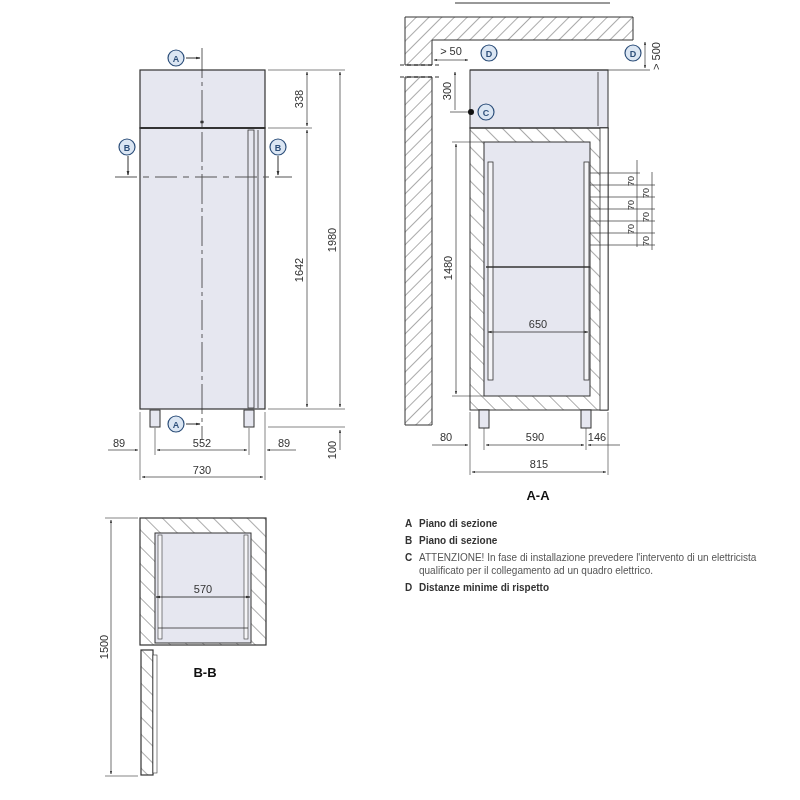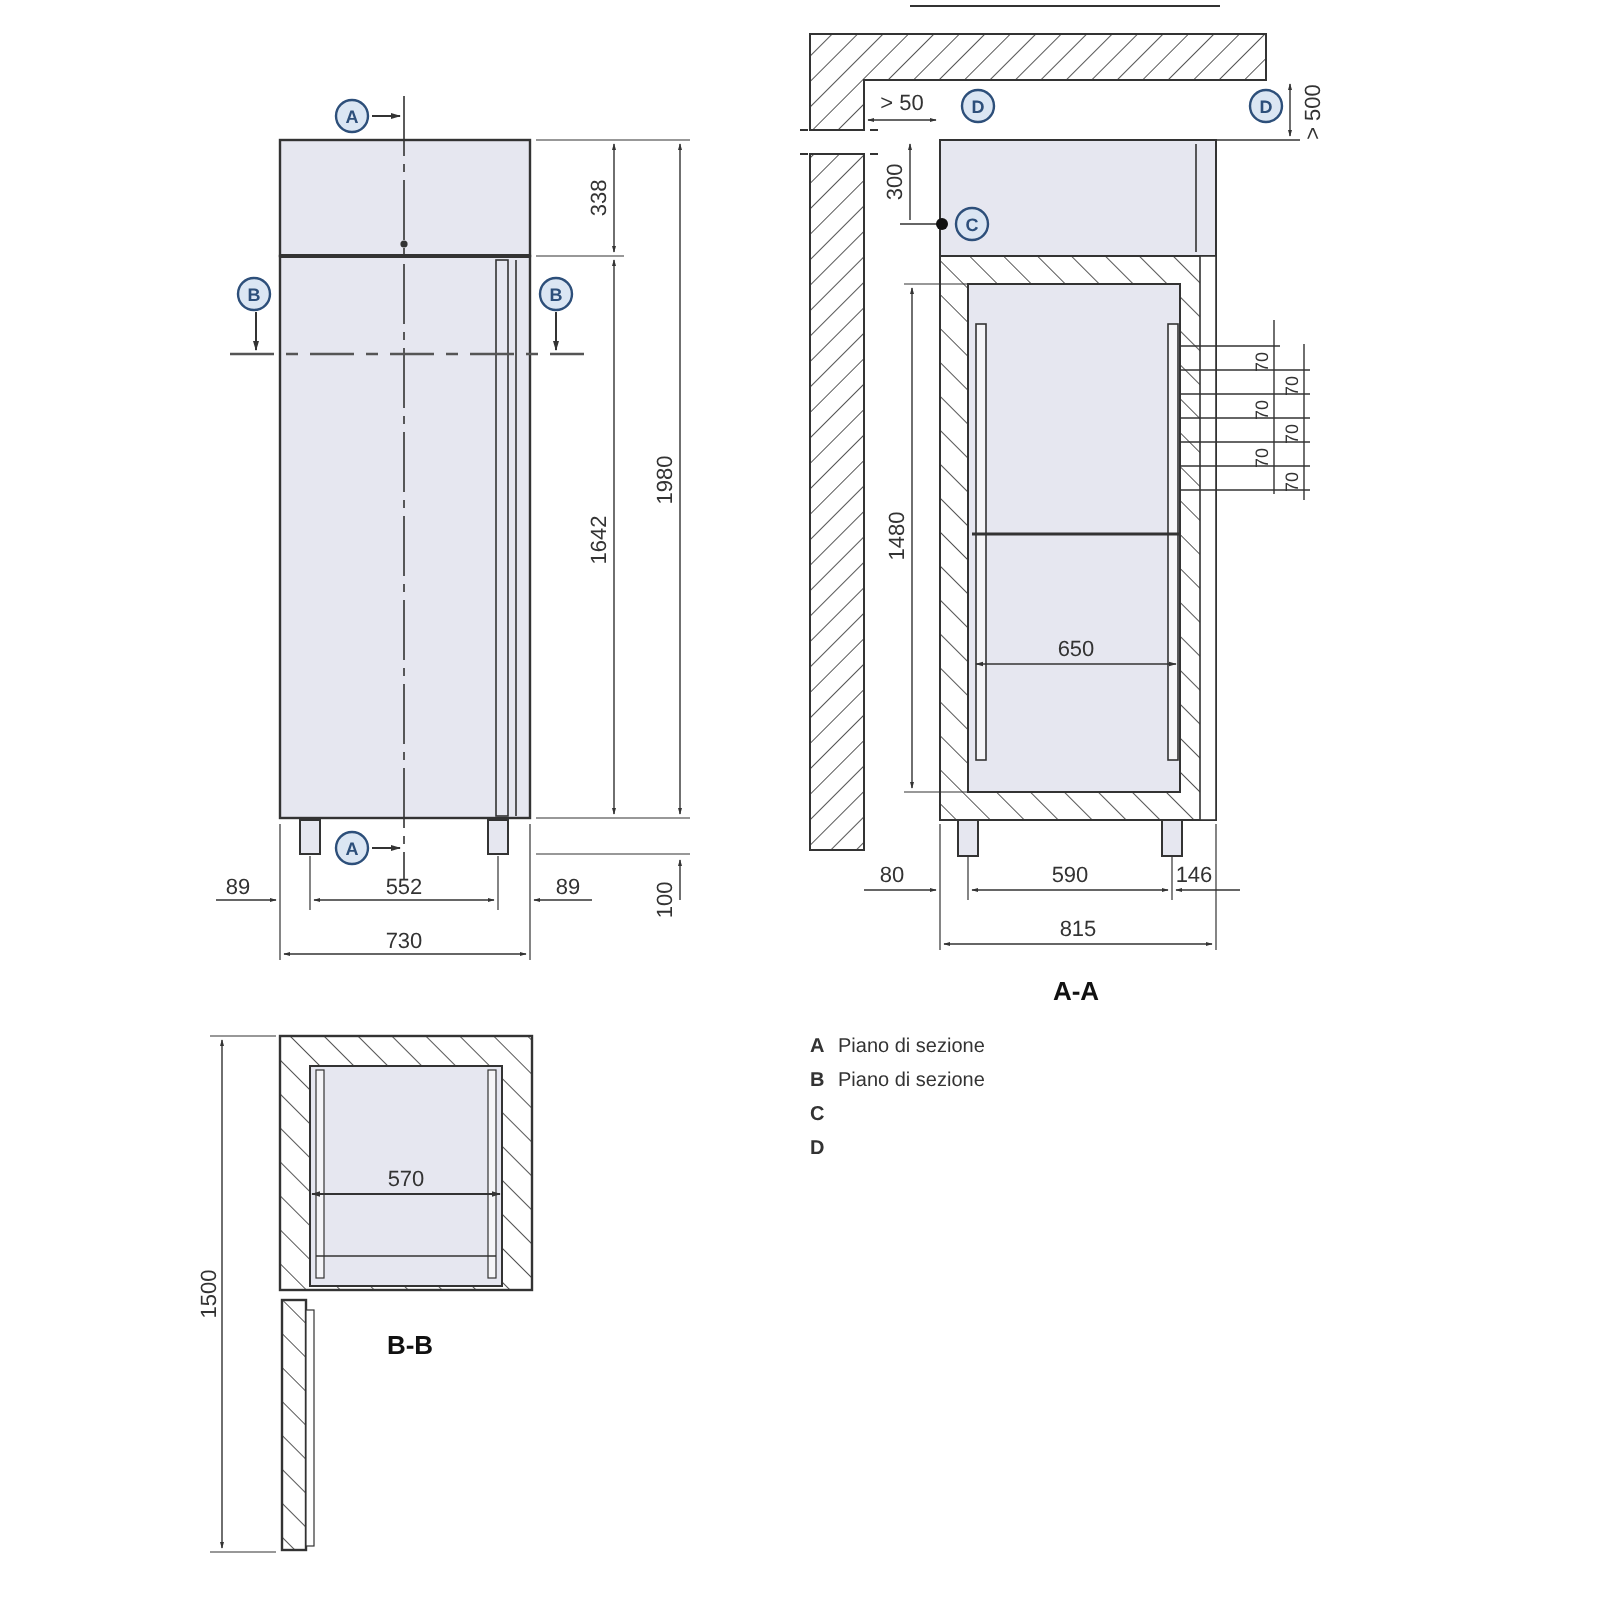--- a/index.html
+++ b/index.html
@@ -4,21 +4,21 @@
 <style>
   html, body { margin:0; padding:0; background:#ffffff; }
   body { width:800px; height:800px; position:relative; overflow:hidden; font-family:"Liberation Sans", sans-serif; }
   #drawing { position:absolute; left:0; top:0; width:800px; height:800px; }
   .dim { font-family:"Liberation Sans", sans-serif; font-size:11px; fill:#333; }
   .sec-title { font-family:"Liberation Sans", sans-serif; font-size:13px; font-weight:bold; fill:#111; }
   .bubble-text { font-family:"Liberation Sans", sans-serif; font-size:9px; font-weight:bold; fill:#2d4f7a; }
   #legend { position:absolute; left:405px; top:517px; width:390px; font-size:10px; line-height:13px; color:#555; }
   .leg-item { display:flex; margin-bottom:4px; }
   .leg-key { width:14px; font-weight:bold; color:#333; flex:none; }
-  .leg-title { font-weight:normal; color:#333; }
+  .leg-title { font-weight:bold; color:#333; }
   .leg-note { color:#555; }
 </style>
 </head>
 <body>
 
 <svg id="drawing" viewBox="0 0 800 800" xmlns="http://www.w3.org/2000/svg">
   <defs>
     <pattern id="hatch" patternUnits="userSpaceOnUse" width="9" height="9" patternTransform="rotate(45)">
       <line x1="0" y1="0" x2="0" y2="9" stroke="#555" stroke-width="1"></line>
     </pattern>
@@ -209,20 +209,22 @@
   </div>
   <div class="leg-item">
     <span class="leg-key">B</span>
     <div>
         <div class="leg-title">Piano di sezione</div>
       </div>
   </div>
   <div class="leg-item">
     <span class="leg-key">C</span>
     <div>
+      <div class="leg-note">ATTENZIONE! In fase di installazione prevedere l'intervento di un elettricista qualificato per il collegamento ad un quadro elettrico.</div>
     </div>
   </div>
   <div class="leg-item">
     <span class="leg-key">D</span>
     <div>
+      <div class="leg-title">Distanze minime di rispetto</div>
     </div>
   </div>
 </div>
 
 </body></html>

